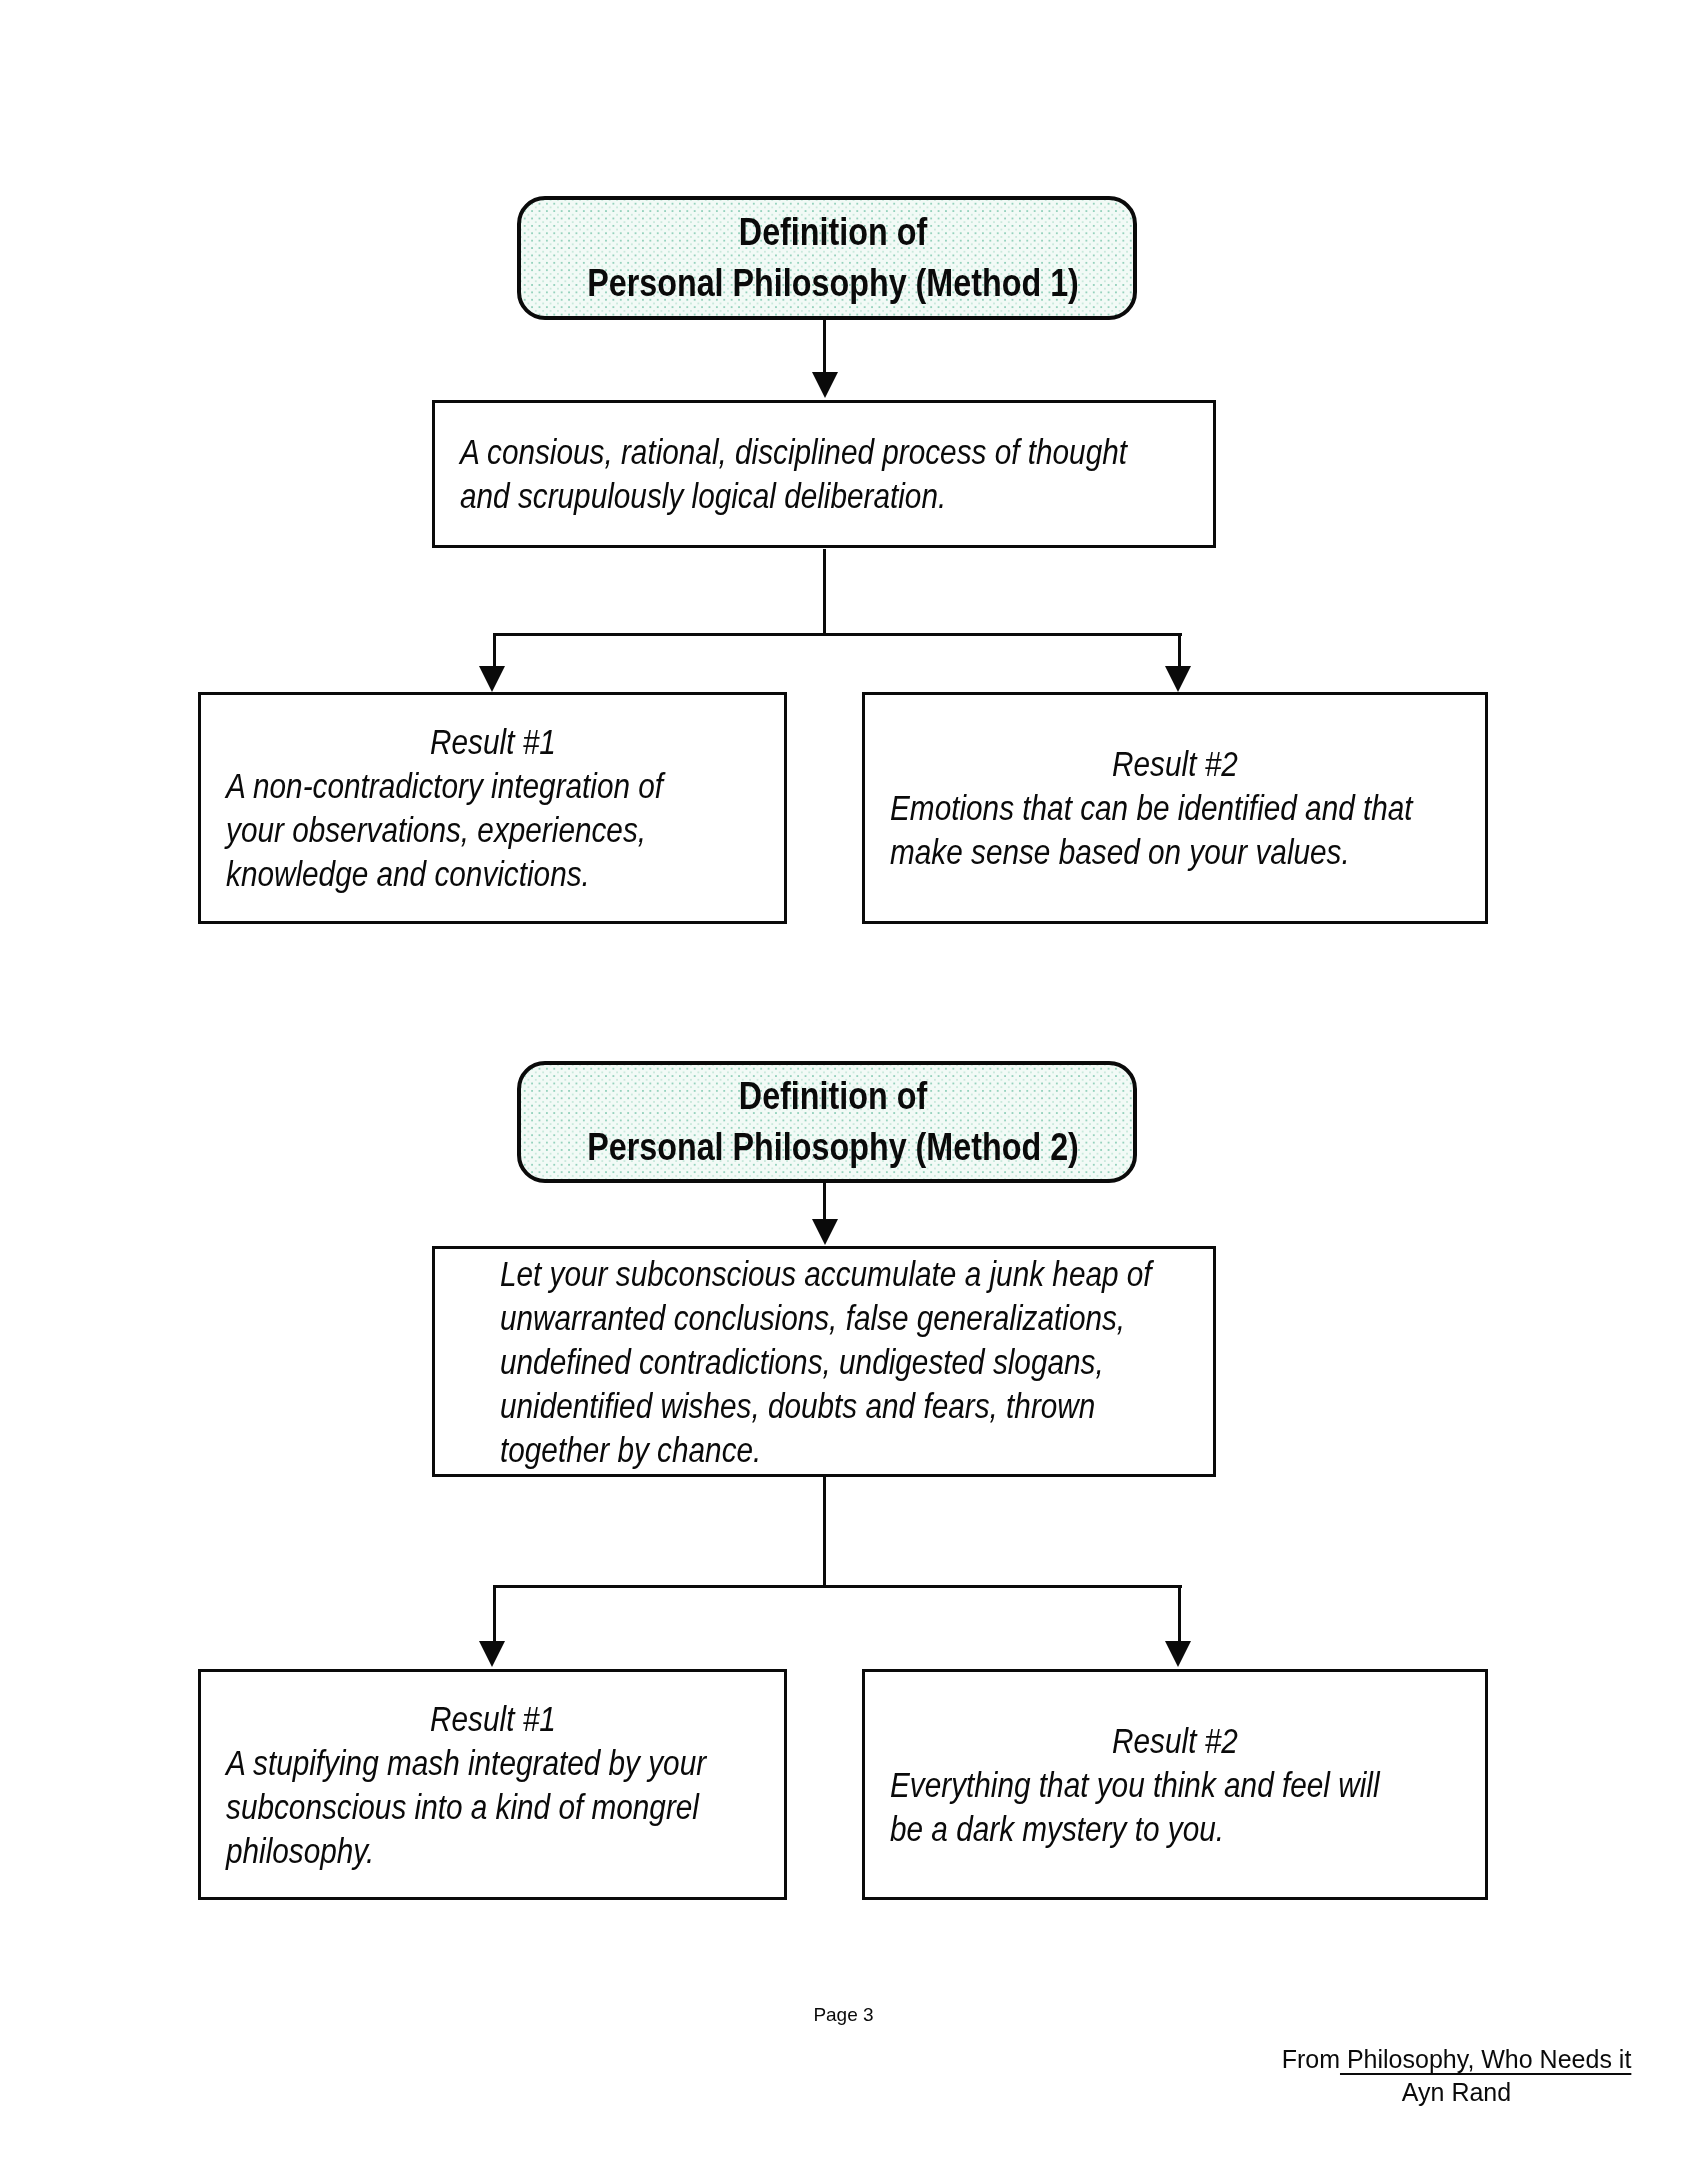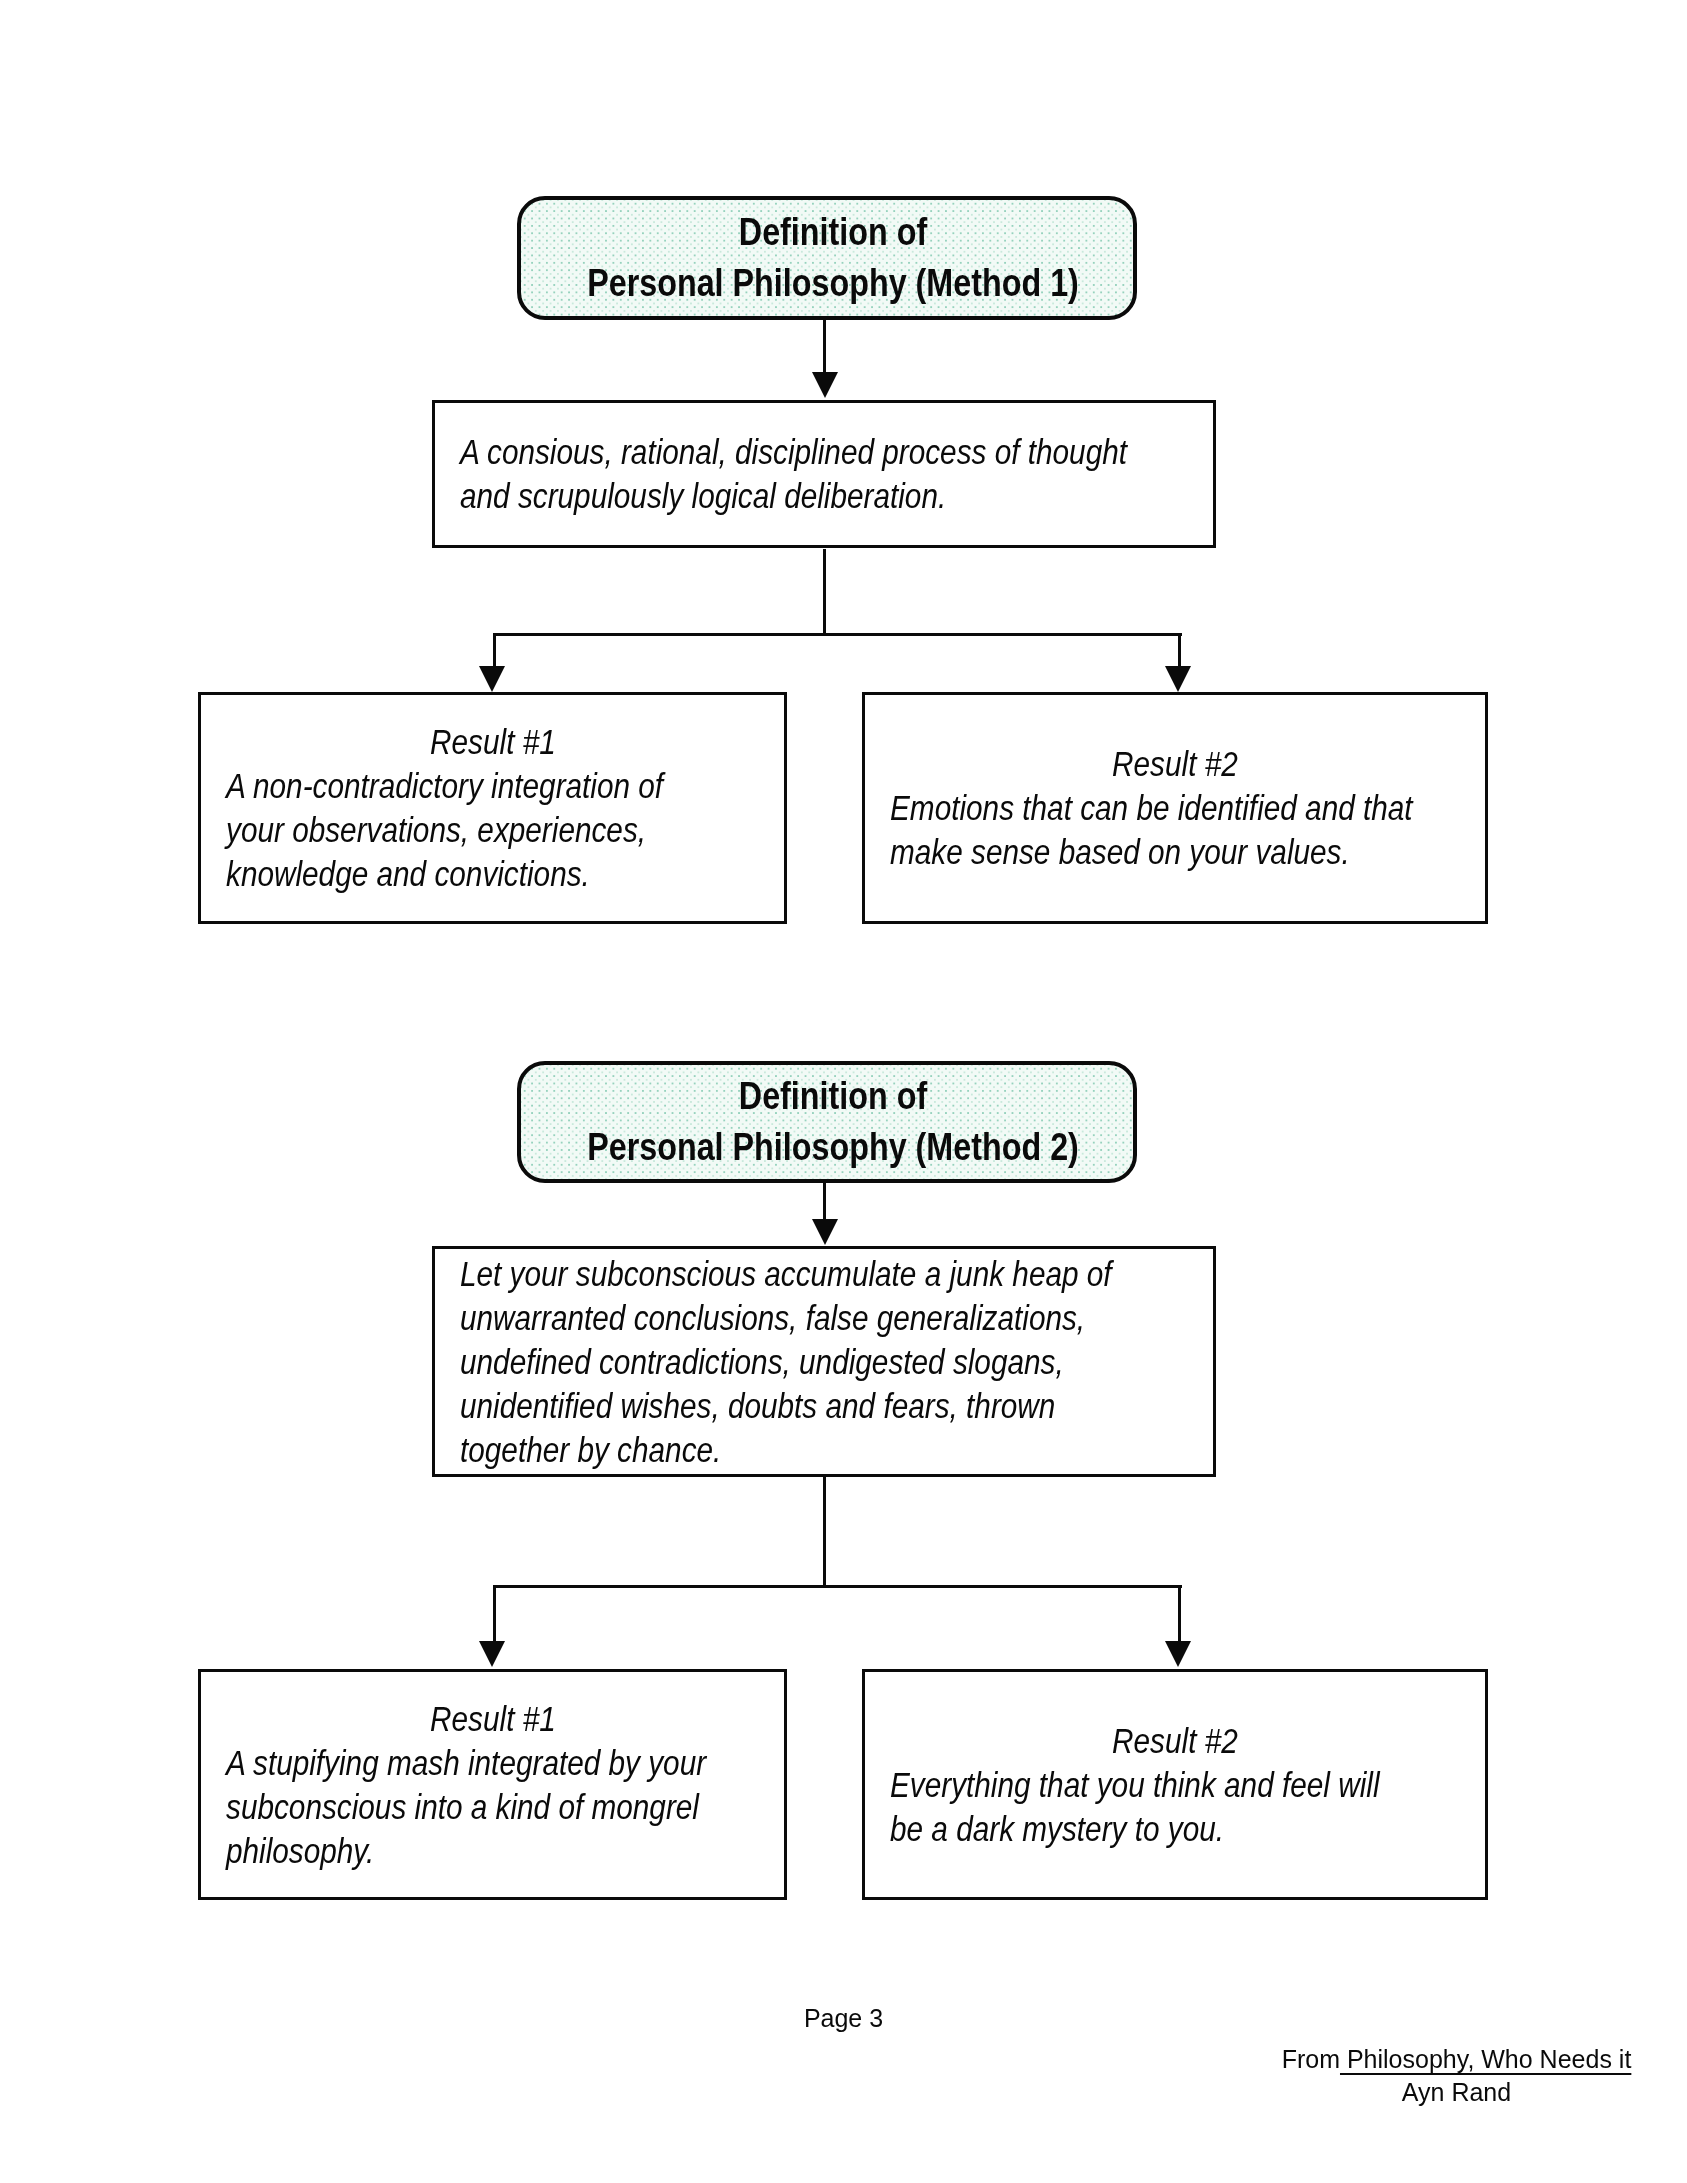--- a/index.html
+++ b/index.html
@@ -58,33 +58,33 @@
   .s1-dl  {left:493px;top:633px;height:36px;}
   .s1-dr  {left:1178px;top:633px;height:36px;}
   .s1-ahl {left:479px;top:666px;}
   .s1-ahr {left:1165px;top:666px;}
   .s1-res1{left:198px;top:692px;width:589px;height:232px;}
   .s1-res2{left:862px;top:692px;width:626px;height:232px;}
   
   .s2-def {left:517px;top:1061px;width:620px;height:122px;}
   .s2-stem1{left:823px;top:1183px;height:40px;}
   .s2-ah1 {left:812px;top:1219px;}
-  .s2-proc{left:432px;top:1246px;width:784px;height:231px;}
+  .s2-proc{left:432px;top:1246px;width:784px;height:231px;padding-left:40px;}
   .s2-stem2{left:823px;top:1476px;height:112px;}
   .s2-h   {left:493px;top:1585px;width:689px;}
   .s2-dl  {left:493px;top:1585px;height:56px;}
   .s2-dr  {left:1178px;top:1585px;height:56px;}
   .s2-ahl {left:479px;top:1641px;}
   .s2-ahr {left:1165px;top:1641px;}
   .s2-res1{left:198px;top:1669px;width:589px;height:231px;}
   .s2-res2{left:862px;top:1669px;width:626px;height:231px;}
   
   .page-num{
     position:absolute;left:0;top:2004px;width:100%;
-    text-align:center;font-size:25px;
+    text-align:center;font-size:19px;
   }
   .attribution{
     position:absolute;left:1259px;top:2043px;width:395px;
     text-align:center;font-size:25px;line-height:33px;
   }
   .attribution .src-title{
     text-decoration:underline;
     text-underline-offset:5px;
     text-decoration-thickness:1.6px;
     white-space:pre;

